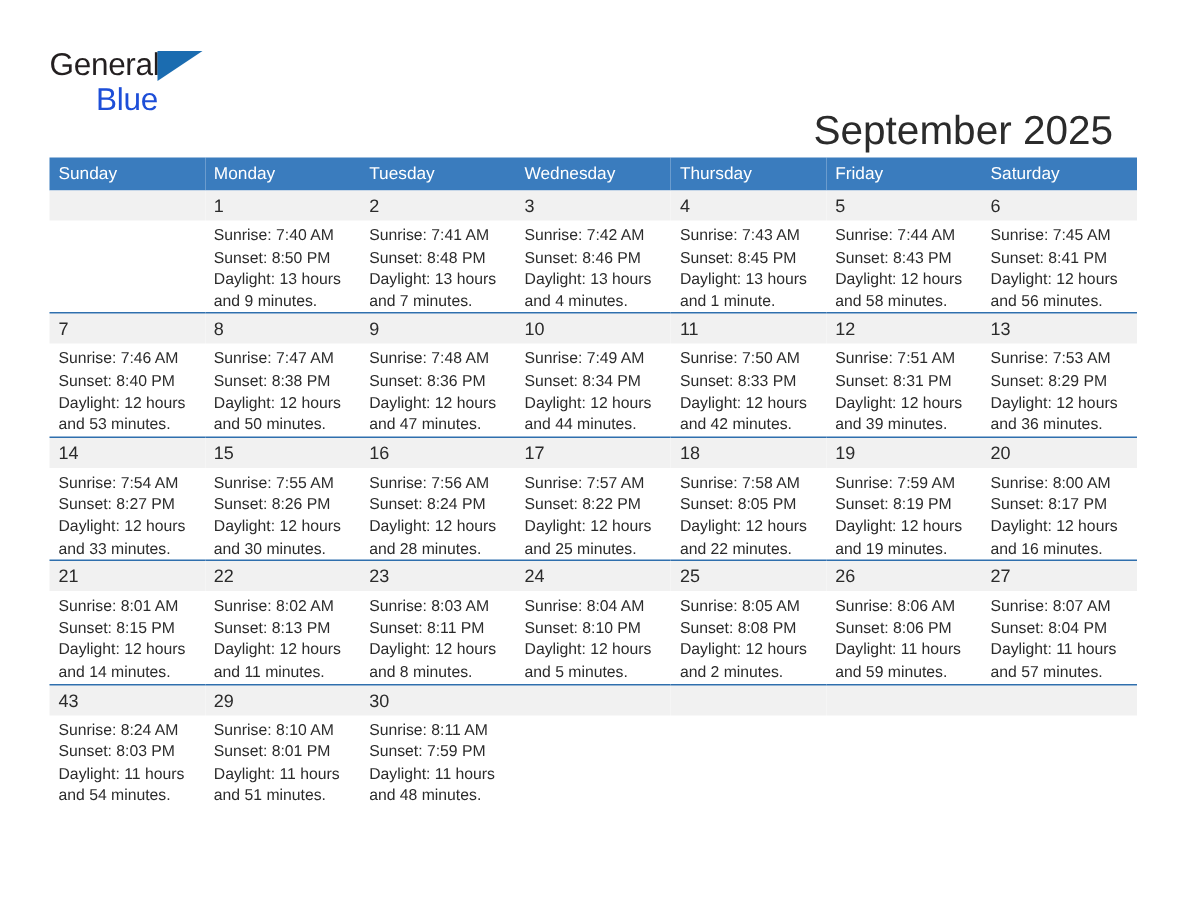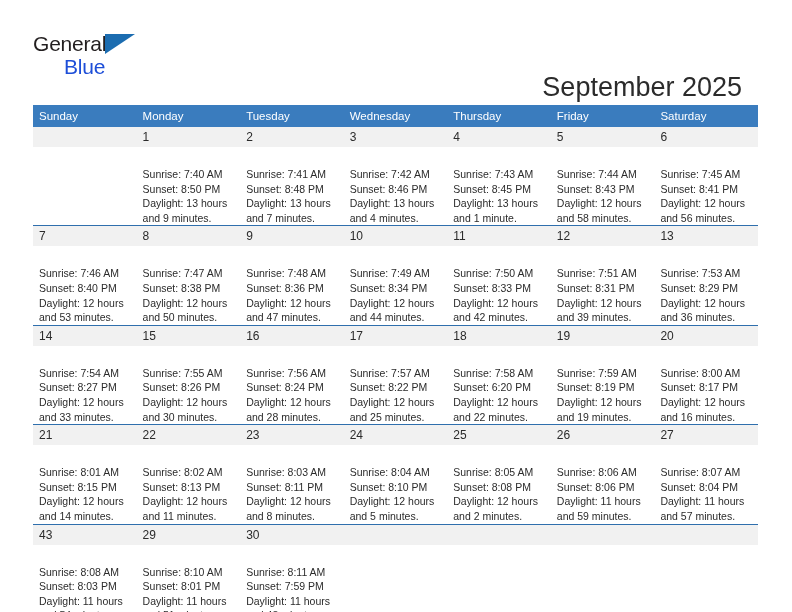--- a/index.html
+++ b/index.html
@@ -121,21 +121,21 @@
     font-size: 12px;
     color: #2b2b2b;
     padding: 3px 0 3px 6px;
     height: 14px;
     line-height: 14px;
   }
   .daynum.empty {
     color: transparent;
   }
   .details {
-    padding: 20px 8px 0 6px;
+    padding: 3px 8px 0 6px;
     font-size: 10.5px;
     color: #2b2b2b;
     line-height: 14.6px;
   }
   .details div {
     white-space: nowrap;
   }
 </style>
 </head>
 <body>
@@ -328,21 +328,21 @@
               <div>Sunrise: 7:57 AM</div>
               <div>Sunset: 8:22 PM</div>
               <div>Daylight: 12 hours</div>
               <div>and 25 minutes.</div>
             </div>
           </td>
           <td>
             <div class="daynum">18</div>
             <div class="details">
               <div>Sunrise: 7:58 AM</div>
-              <div>Sunset: 6:20 PM</div>
+              <div>Sunset: 8:05 PM</div>
               <div>Daylight: 12 hours</div>
               <div>and 22 minutes.</div>
             </div>
           </td>
           <td>
             <div class="daynum">19</div>
             <div class="details">
               <div>Sunrise: 7:59 AM</div>
               <div>Sunset: 8:19 PM</div>
               <div>Daylight: 12 hours</div>
@@ -421,21 +421,21 @@
               <div>Sunset: 8:04 PM</div>
               <div>Daylight: 11 hours</div>
               <div>and 57 minutes.</div>
             </div>
           </td>
         </tr>
         <tr class="week-row">
           <td>
             <div class="daynum">43</div>
             <div class="details">
-              <div>Sunrise: 8:08 AM</div>
+              <div>Sunrise: 8:24 AM</div>
               <div>Sunset: 8:03 PM</div>
               <div>Daylight: 11 hours</div>
               <div>and 54 minutes.</div>
             </div>
           </td>
           <td>
             <div class="daynum">29</div>
             <div class="details">
               <div>Sunrise: 8:10 AM</div>
               <div>Sunset: 8:01 PM</div>

